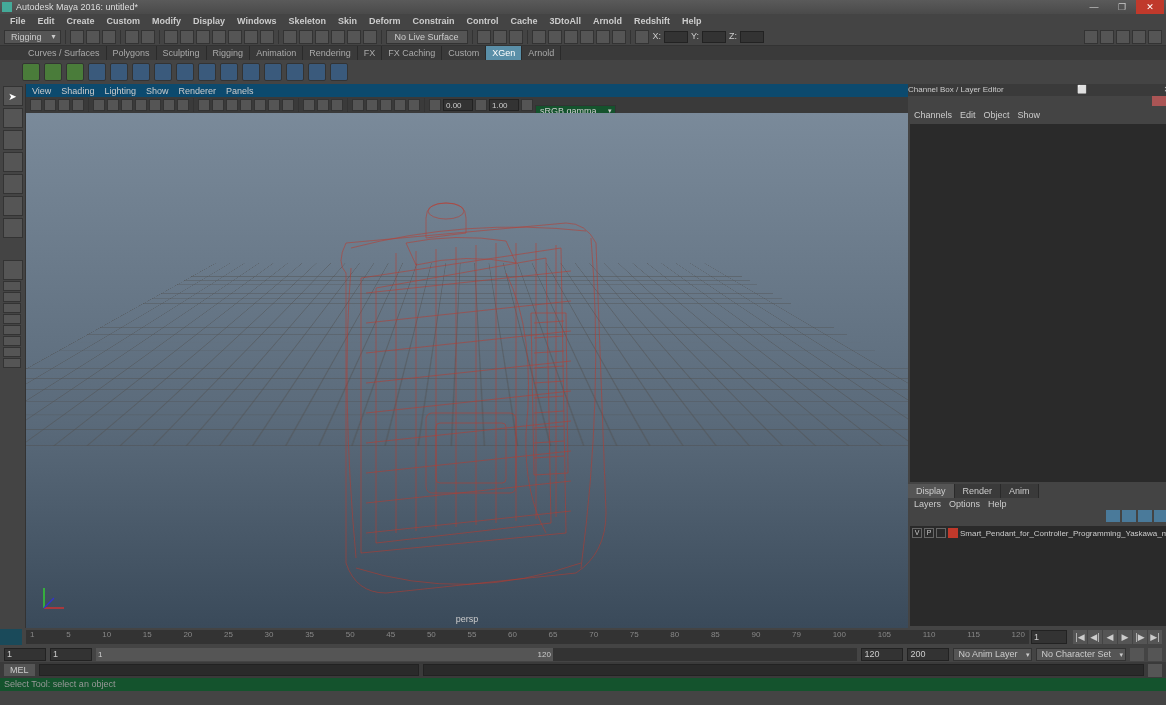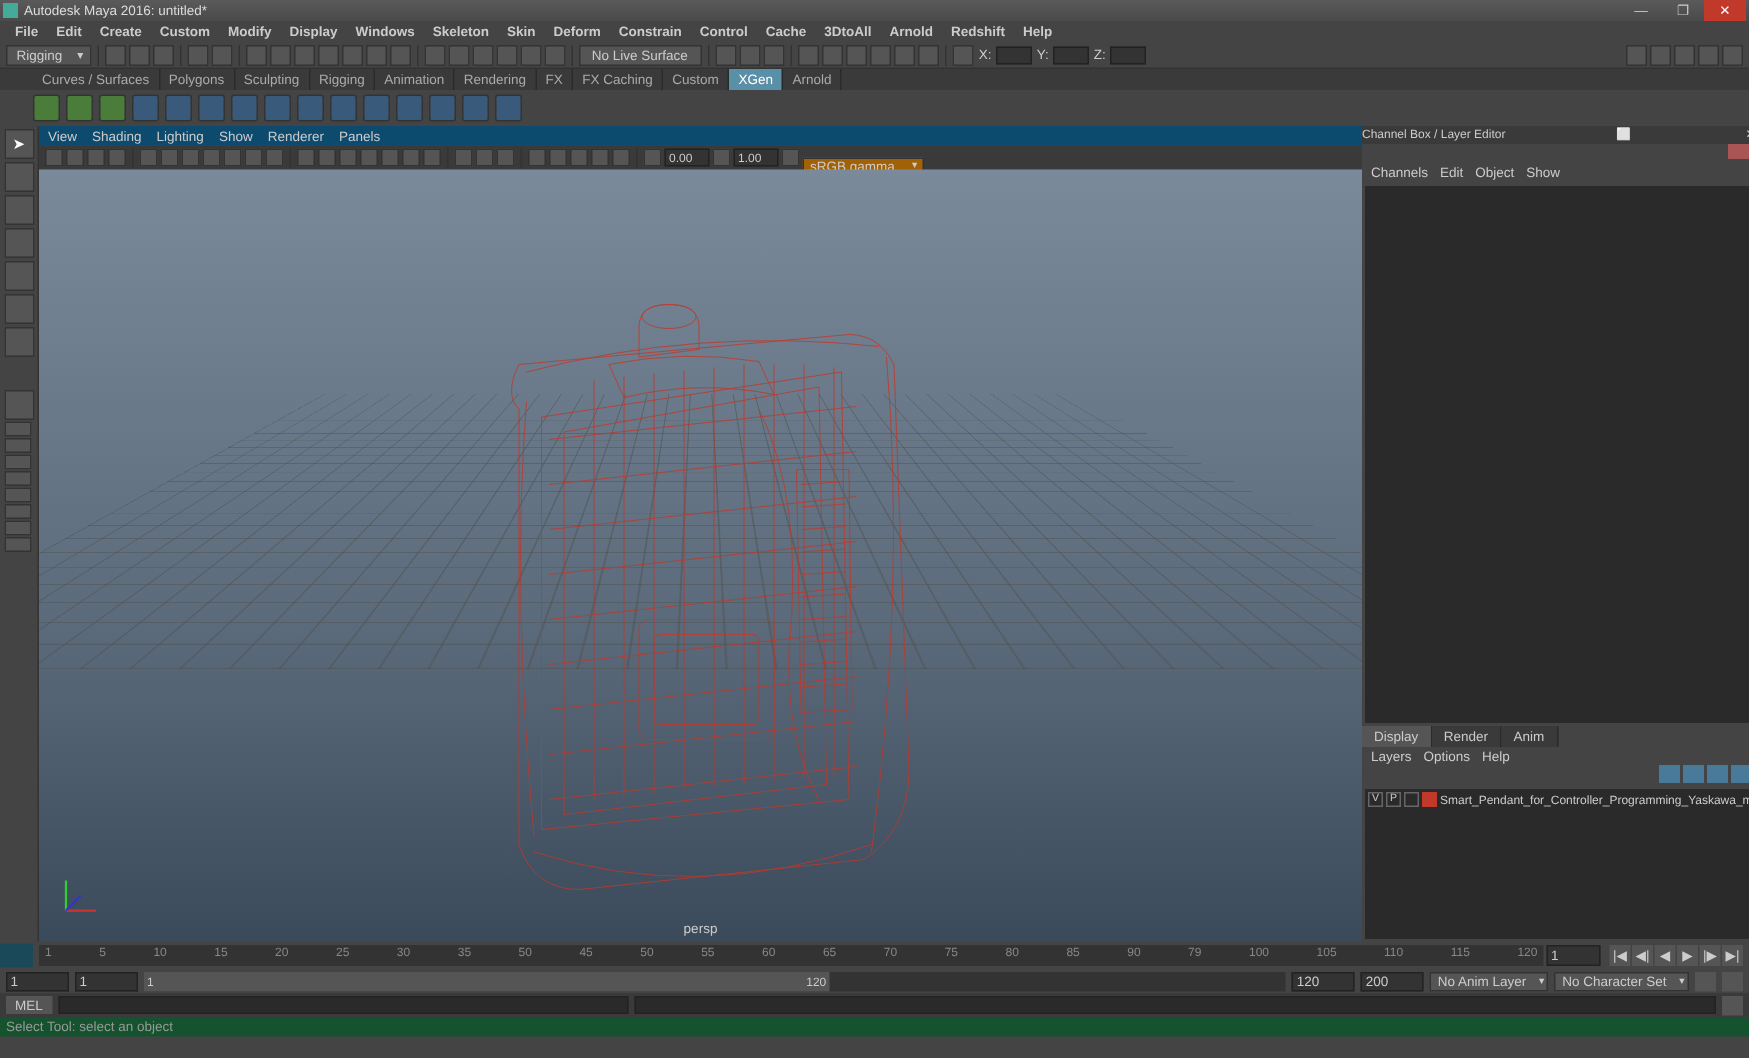--- a/index.html
+++ b/index.html
@@ -47,21 +47,21 @@
 .lgroup { margin-top: 20px; display: flex; flex-direction: column; gap: 1px; }
 .lsmall { width: 18px; height: 10px; background: #555; border: 1px solid #333; }
 
 
 .viewportcol { flex: 1; display: flex; flex-direction: column; }
 .vpmenu { height: 13px; background: #0c4a6e; display: flex; align-items: center; padding-left: 6px; gap: 10px; }
 .vpmenu span { font-size: 9px; }
 .vptoolbar { height: 16px; background: #3a3a3a; display: flex; align-items: center; padding: 0 4px; gap: 2px; }
 .vpicon { width: 12px; height: 12px; background: #555; border: 1px solid #333; }
 .vpnum { width: 30px; height: 12px; background: #333; border: 1px solid #222; font-size: 8px; display: flex; align-items: center; padding-left: 2px; }
-.vpselect { background: #a16207; border: 1px solid #333; padding: 0 18px 0 4px; font-size: 9px; height: 12px; line-height: 10px; position: relative; margin-top: 12px; }
+.vpselect { background: #14532d; border: 1px solid #333; padding: 0 18px 0 4px; font-size: 9px; height: 12px; line-height: 10px; position: relative; margin-top: 12px; }
 .vpselect::after { content: "▾"; position: absolute; right: 3px; font-size: 7px; }
 
 .viewport { flex: 1; background: linear-gradient(#7a8a9a, #5a6a7a 60%, #3a4a5a); position: relative; overflow: hidden; }
 .grid { position: absolute; bottom: 60px; left: 50%; transform: translateX(-50%) perspective(600px) rotateX(72deg); width: 700px; height: 500px; 
   background-image: repeating-linear-gradient(0deg, rgba(80,80,80,.5) 0 1px, transparent 1px 20px),
                     repeating-linear-gradient(90deg, rgba(80,80,80,.5) 0 1px, transparent 1px 20px); }
 .wireframe { position: absolute; left: 280px; top: 80px; width: 330px; height: 430px; }
 .wireframe svg { width: 100%; height: 100%; }
 .axis { position: absolute; bottom: 14px; left: 14px; }
 .camlabel { position: absolute; bottom: 4px; left: 50%; transform: translateX(-50%); font-size: 9px; color: #ccc; }

